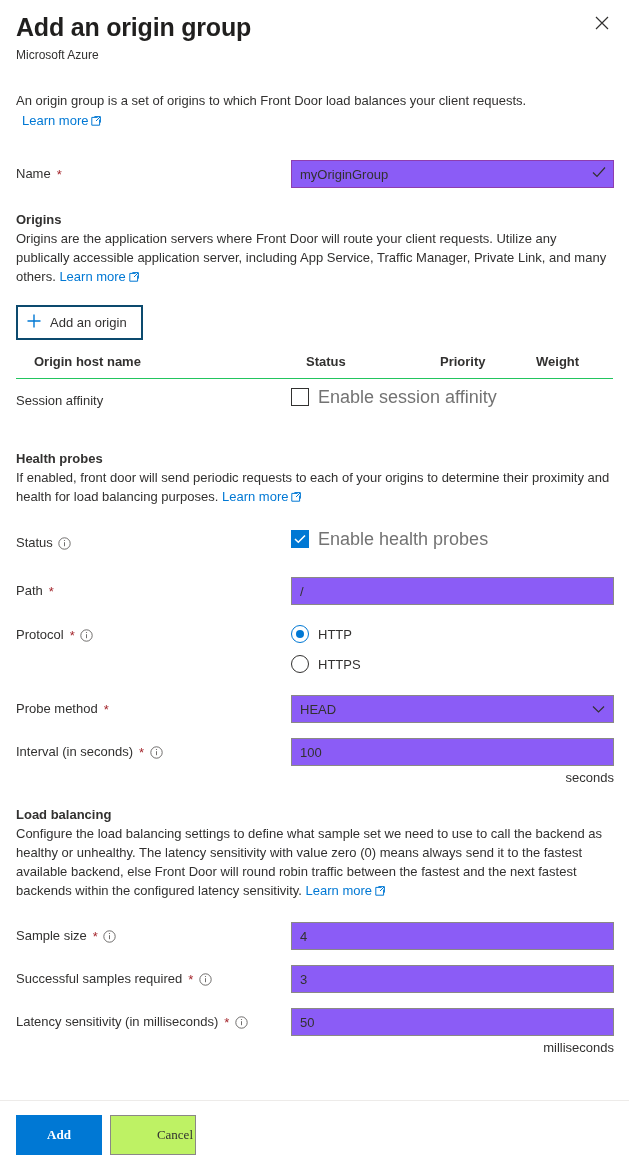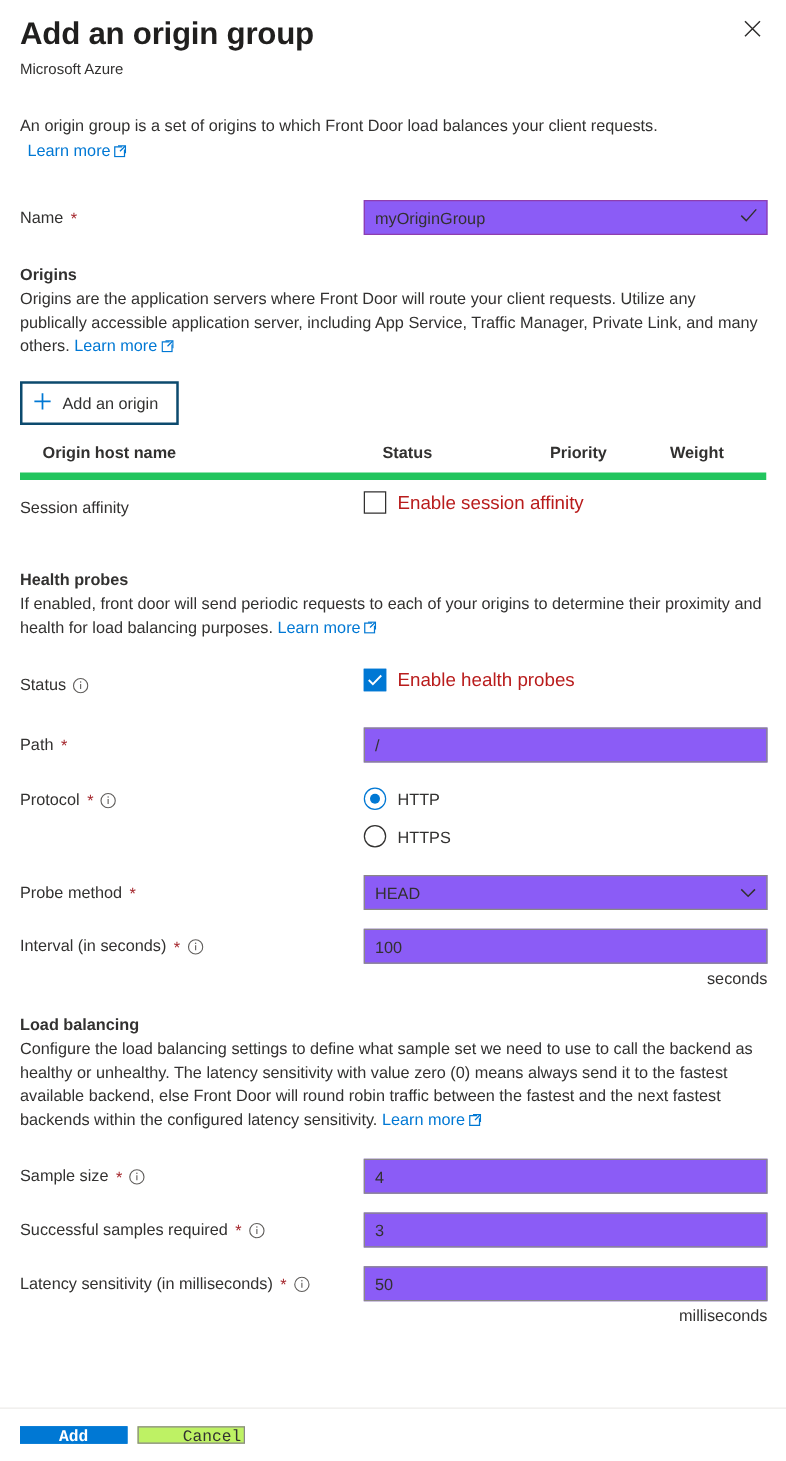--- a/index.html
+++ b/index.html
@@ -199,21 +199,21 @@
   .table {
     margin-top: 14px;
     width: 597px;
   }
   .thead {
     display: flex;
     font-size: 13px;
     font-weight: 700;
     color: #323130;
     padding: 0 0 9px 18px;
-    border-bottom: 6px solid #22c55e;
+    border-bottom: 1px solid #22c55e;
   }
   .th-host { width: 272px; flex: 0 0 272px; }
   .th-status { width: 122px; flex: 0 0 122px; }
   .th-priority { width: 96px; flex: 0 0 96px; margin-left: 12px; }
   .th-weight { flex: 1 1 auto; }
 
   
   .cb-row {
     display: flex;
     align-items: center;
@@ -229,21 +229,21 @@
     background: #fff;
     flex: 0 0 auto;
     display: flex;
     align-items: center;
     justify-content: center;
   }
   .cbox.checked {
     background: #0078d4;
     border-color: #0078d4;
   }
-  .cb-label { font-size: 15px; color: #b91c1c; }
+  .cb-label { font-size: 18px; color: #737373; }
 
   
   .radio-row {
     display: flex;
     align-items: center;
     gap: 9px;
     cursor: pointer;
     height: 26px;
   }
   .radio {
@@ -277,23 +277,23 @@
     bottom: 0;
     width: 629px;
     border-top: 1px solid #edebe9;
     padding: 14px 16px;
     box-sizing: border-box;
     background: #fff;
     display: flex;
     gap: 8px;
   }
   .btn {
-    font-family: Liberation Mono, monospace;
-    font-size: 13px;
-    height: 14px;
+    font-family: Liberation Serif, serif;
+    font-size: 13px;
+    height: 40px;
     min-width: 86px;
     padding: 0 2px;
     cursor: pointer;
     box-sizing: border-box;
     border: 1px solid transparent;
   }
   .btn-primary {
     background: #0078d4;
     color: #ffffff;
     font-weight: 600;

